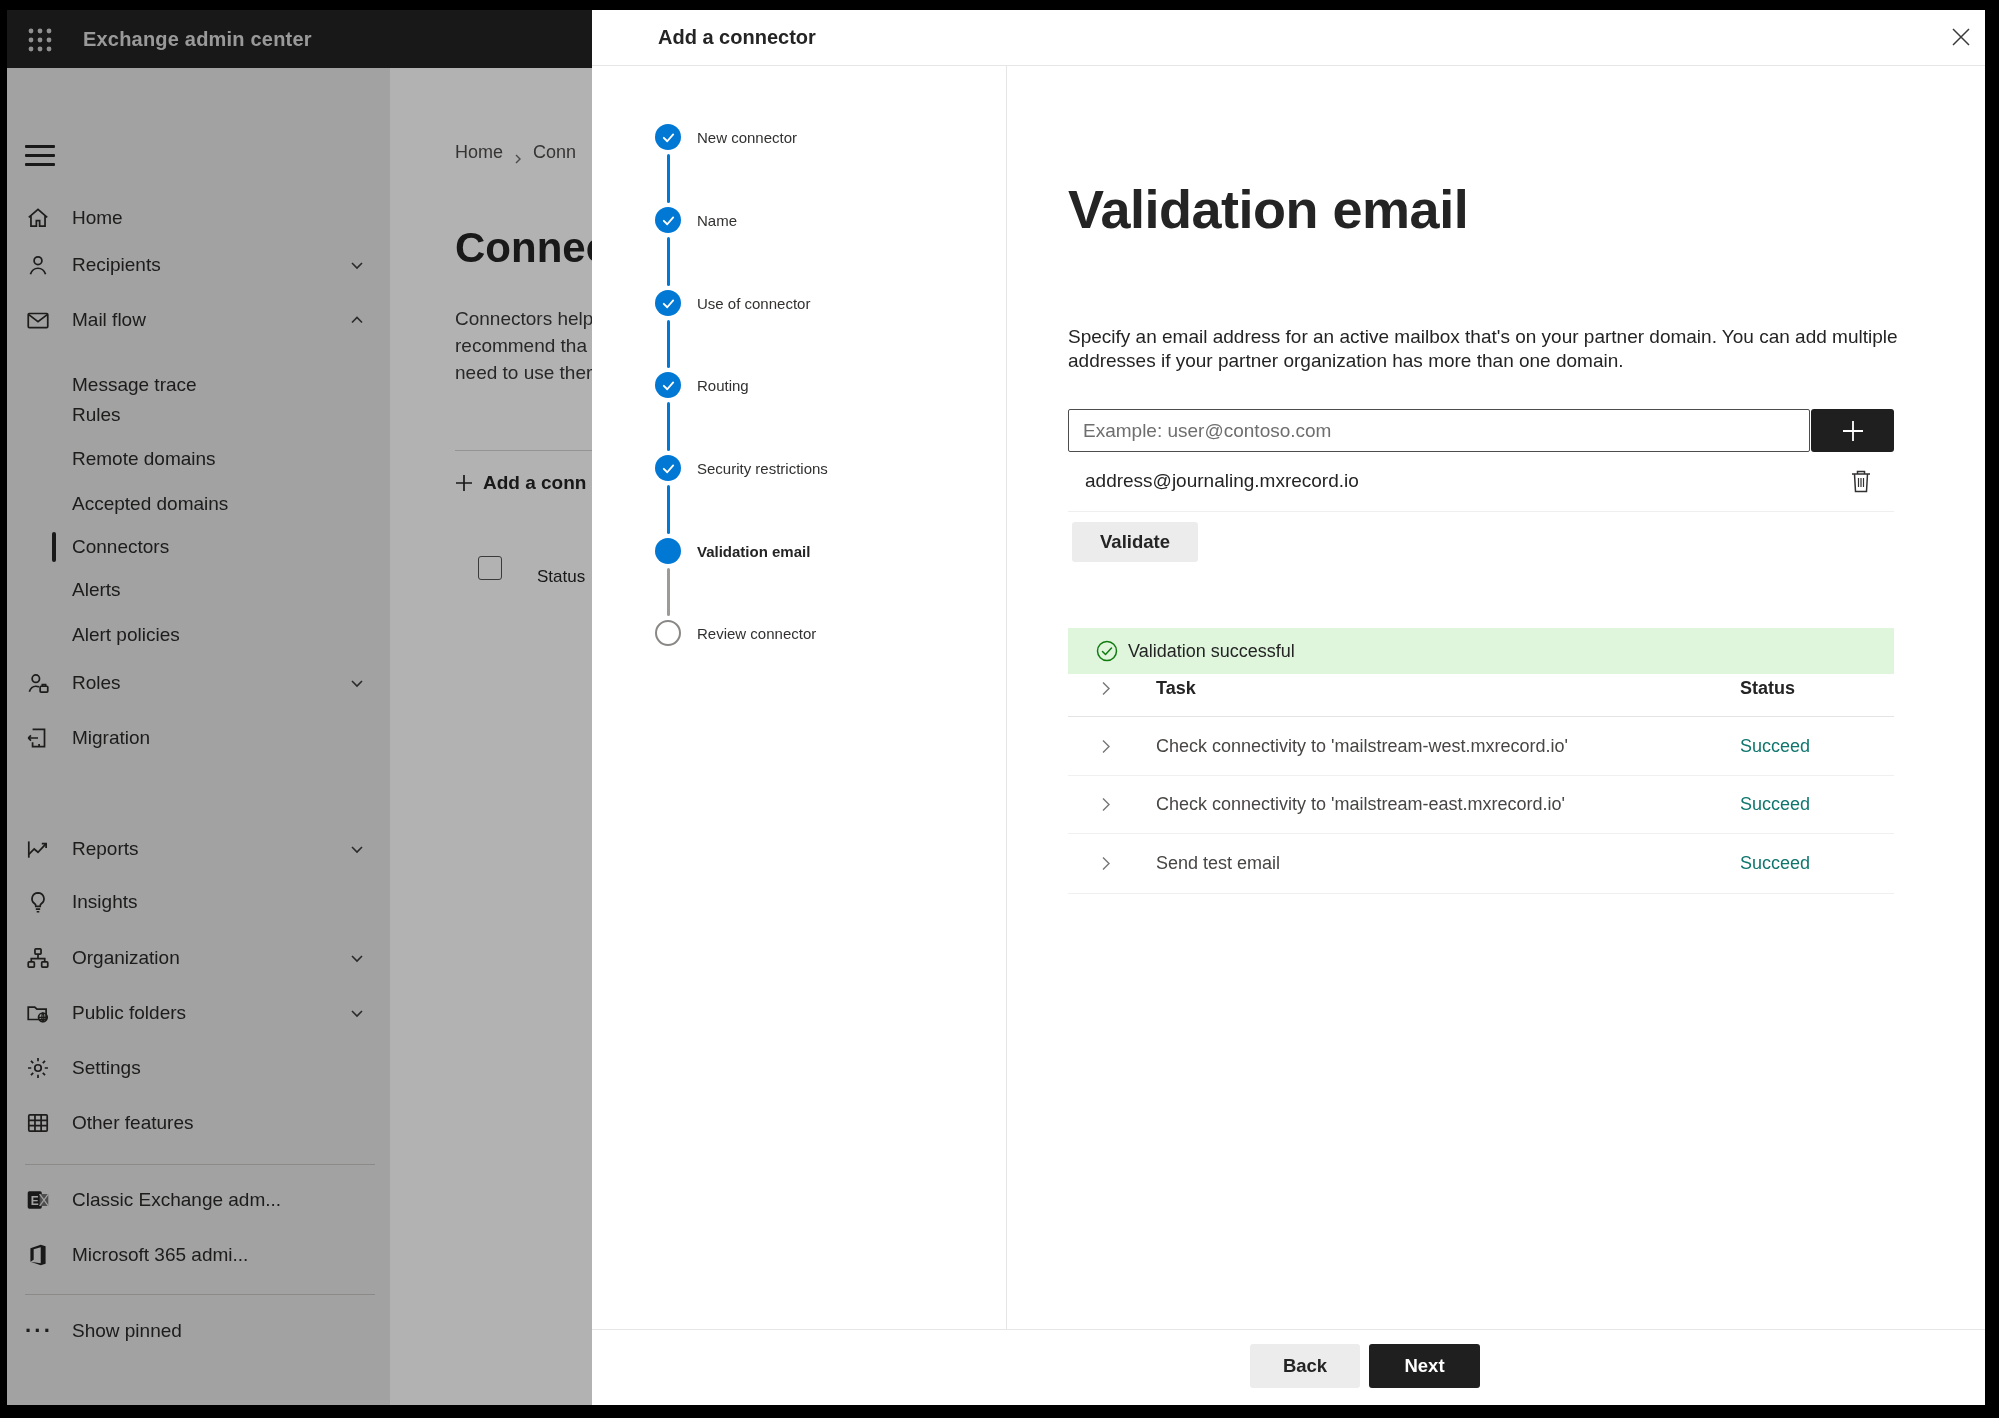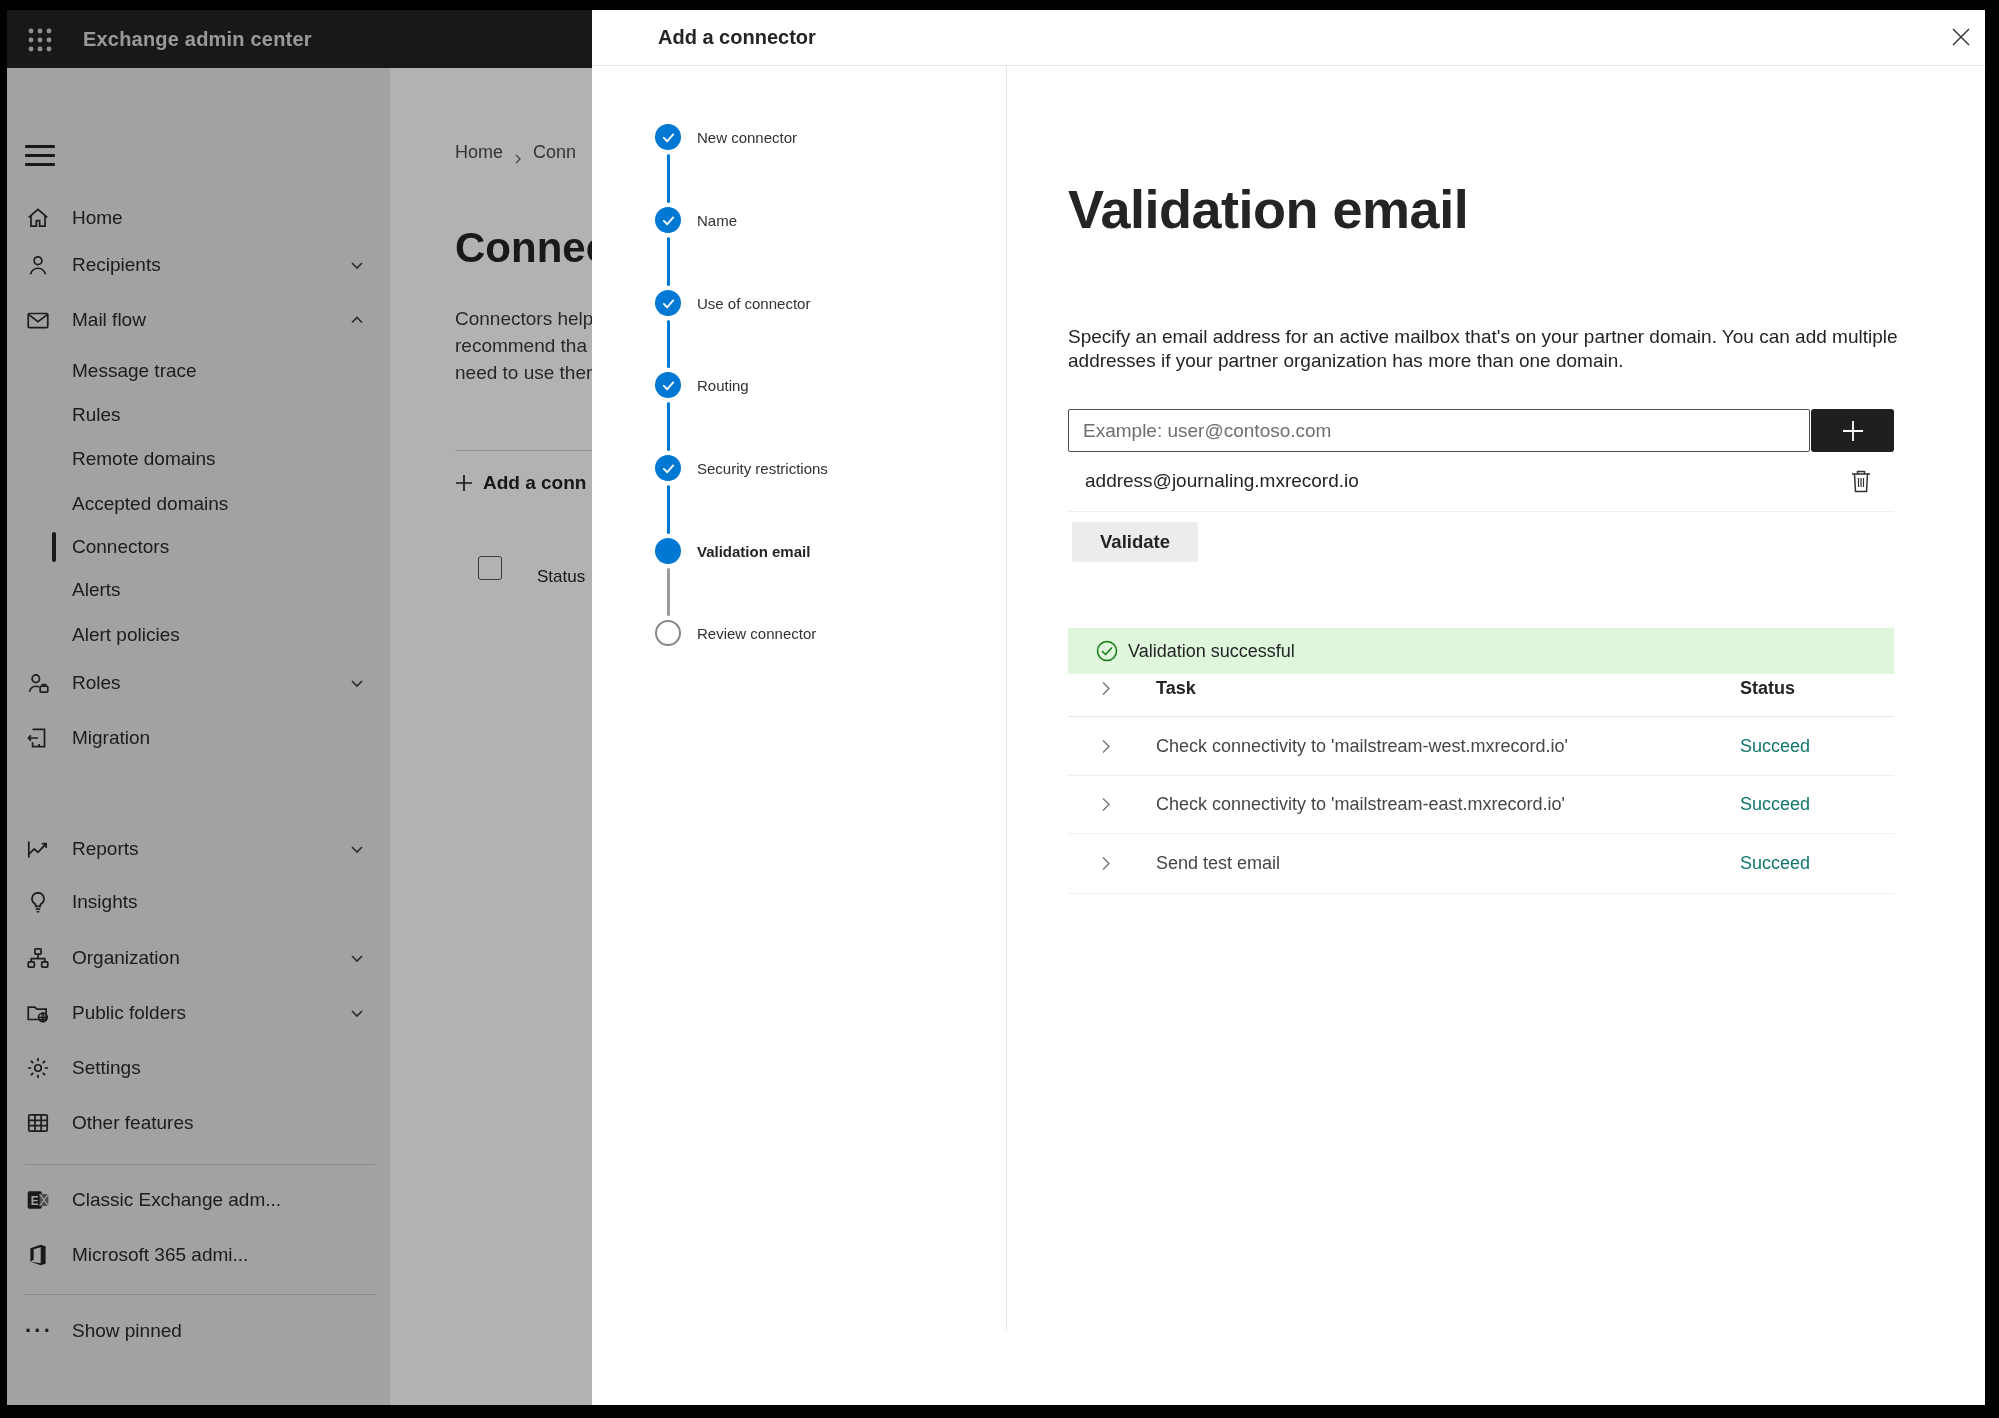--- a/index.html
+++ b/index.html
@@ -142,21 +142,21 @@
             <path d="M3.5 7 12 13.5 20.5 7"></path>
           </svg>
         </span>
       <span class="nav-label">Mail flow</span>
       <span class="nav-chevron">
         <svg viewBox="0 0 16 16" fill="none" stroke="currentColor" stroke-width="1.6">
             <path d="M3 10.5 8 5.5l5 5"></path>
           </svg></span>
     </div>
 
-    <div class="nav-item" style="top:281px">
+    <div class="nav-item" style="top:295px">
       <span class="nav-label">Message trace</span>
     </div>
     <div class="nav-item" style="top:325px">
       <span class="nav-label">Rules</span>
     </div>
     <div class="nav-item" style="top:369px">
       <span class="nav-label">Remote domains</span>
     </div>
     <div class="nav-item" style="top:414px">
       <span class="nav-label">Accepted domains</span>
@@ -467,15 +467,19 @@
     <div class="tbl-row" style="top:836px">
       <span class="tbl-chevron">
         <svg viewBox="0 0 16 16" fill="none" stroke="currentColor" stroke-width="1.4">
             <path d="M5 2.5 11 8.5 5 14.5"></path>
           </svg></span>
       <span class="tbl-task">Send test email</span>
       <span class="tbl-status">Succeed</span>
     </div>
     <div class="tbl-divider" style="top:883px"></div>
 
+    <div class="panel-footer">
+      <button class="back-btn">Back</button>
+      <button class="next-btn">Next</button>
+    </div>
   </div>
 
 </div>
 
 </body></html>

